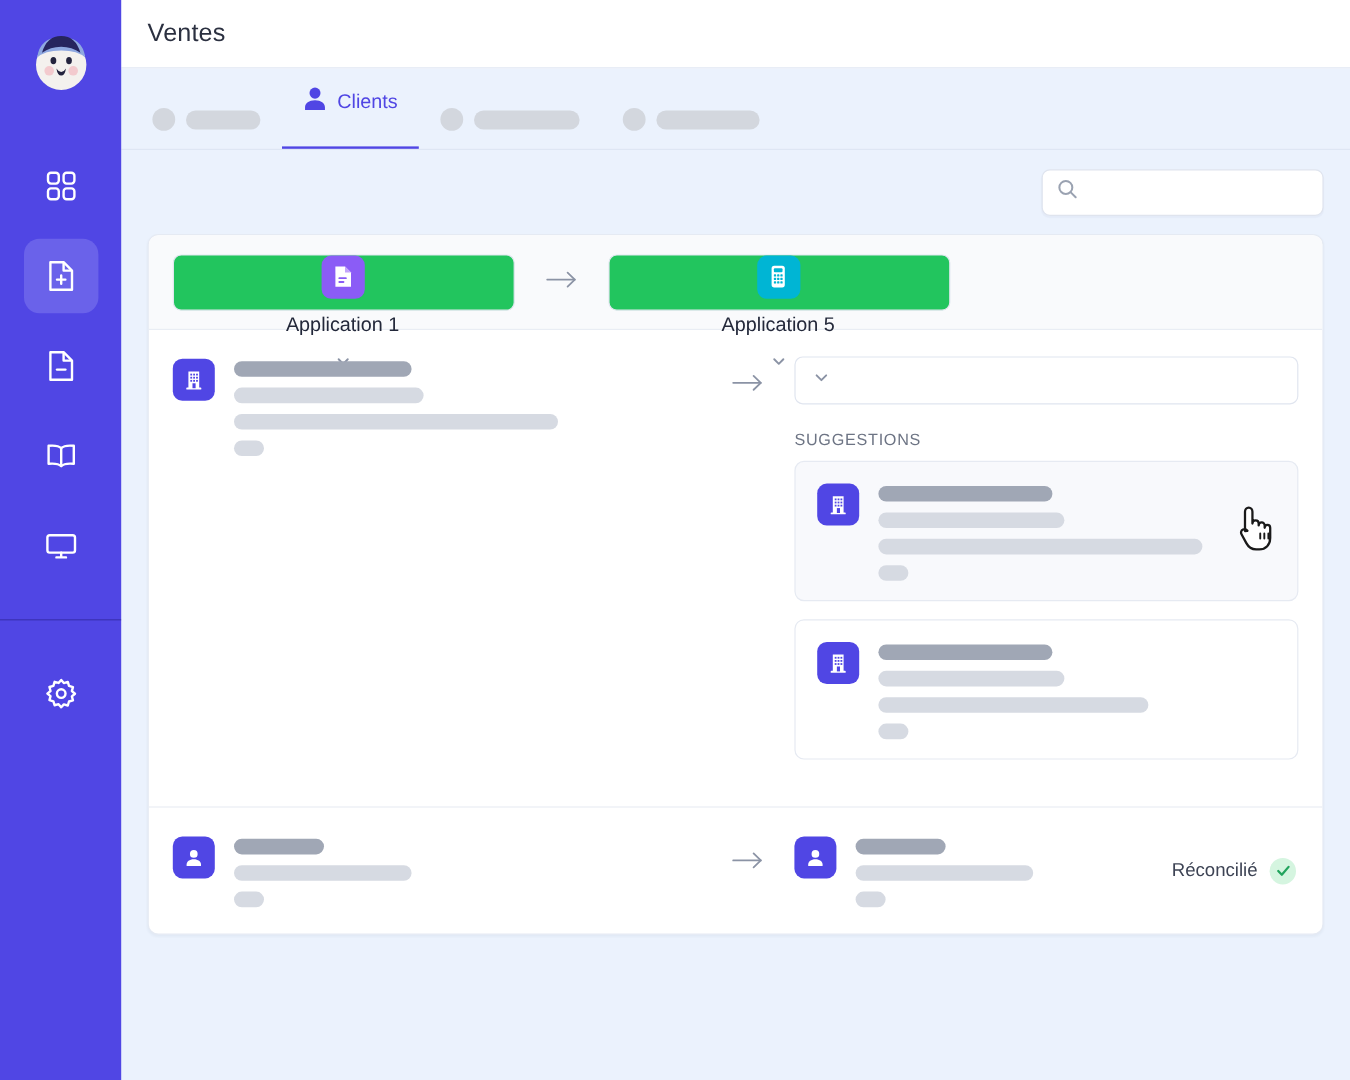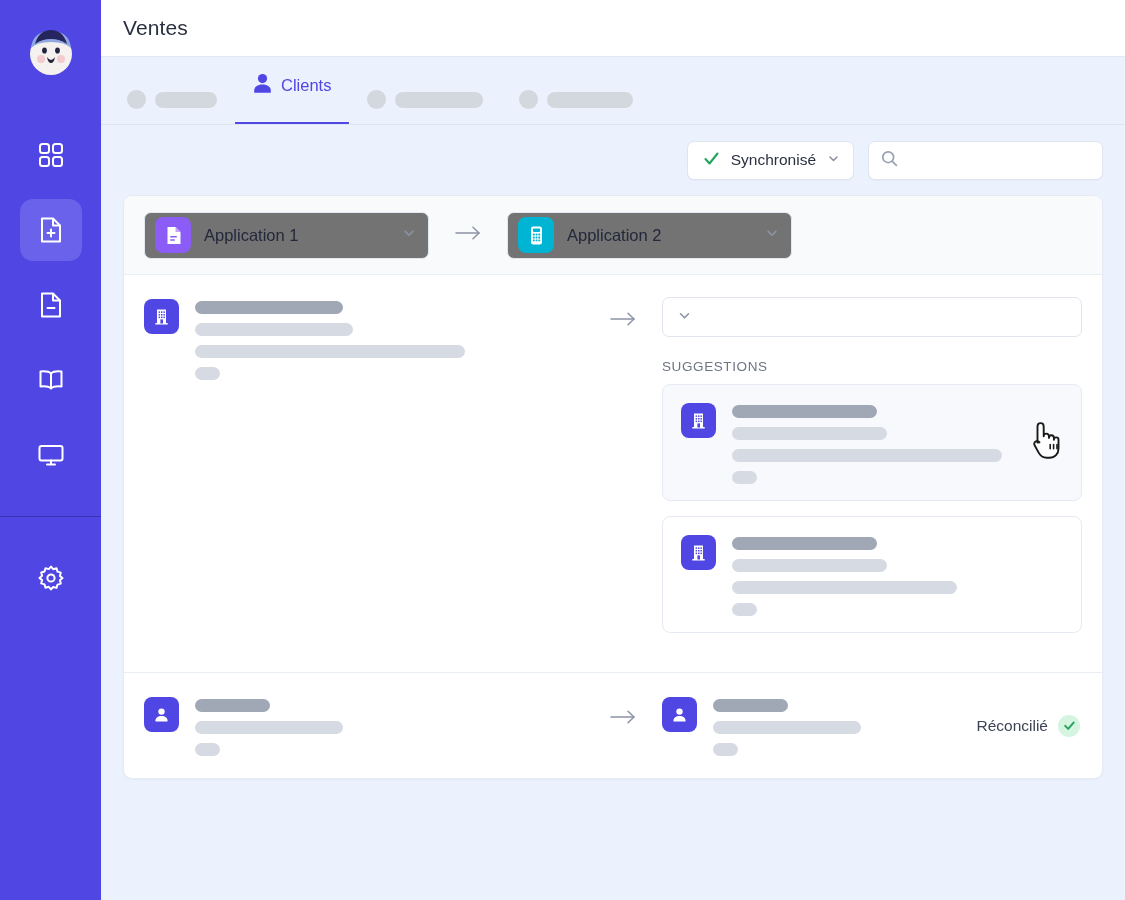--- a/index.html
+++ b/index.html
@@ -214,28 +214,29 @@
     background: #f9fafc;
     border-bottom: 1px solid #e9edf4;
     display: flex;
     align-items: center;
     padding: 0 20px;
   }
 
   .app-select {
     width: 285px;
     height: 47px;
-    background: #737373;
+    background: #22c55e;
     border: 1px solid #e2e7f0;
     border-radius: 7px;
     display: flex;
     align-items: center;
     padding: 0 12px 0 10px;
     gap: 13px;
     cursor: pointer;
+    flex-direction: column;
   }
   .app-icon {
     width: 36px;
     height: 36px;
     border-radius: 8px;
     display: flex;
     align-items: center;
     justify-content: center;
     flex: 0 0 36px;
   }
@@ -475,33 +476,20 @@
         </div>
 
         <div class="tab">
           <span class="tab-dot"></span>
           <span class="tab-bar" style="width:86px"></span>
         </div>
       </div>
     </div>
 
     <div class="toolbar">
-      <div class="sync-btn">
-        <span>
-          <svg width="17" height="17" viewBox="0 0 17 17" fill="none" stroke="#22a45d" stroke-width="2.1" stroke-linecap="round" stroke-linejoin="round">
-            <path d="M2.5 9l4 4.5L14.5 3.5"></path>
-          </svg>
-        </span>
-        <span class="sync-label">Synchronisé</span>
-        <span>
-          <svg width="13" height="13" viewBox="0 0 13 13" fill="none" stroke="#8b93a5" stroke-width="1.6" stroke-linecap="round" stroke-linejoin="round">
-            <path d="M3 5l3.5 3.5L10 5"></path>
-          </svg>
-        </span>
-      </div>
 
       <div class="search-box">
         <span>
           <svg width="17" height="17" viewBox="0 0 17 17" fill="none" stroke="#9aa2b1" stroke-width="1.7" stroke-linecap="round">
             <circle cx="7.2" cy="7.2" r="5.4"></circle>
             <path d="M11.3 11.3l4.1 4.1"></path>
           </svg>
         </span>
         <input class="search-input" type="text" value="" placeholder="" style="">
       </div>
@@ -549,21 +537,21 @@
                   <rect x="12.3" y="8.6" width="1.9" height="1.9" rx="0.5"></rect>
                   <rect x="6.9" y="11.5" width="1.9" height="1.9" rx="0.5"></rect>
                   <rect x="9.6" y="11.5" width="1.9" height="1.9" rx="0.5"></rect>
                   <rect x="12.3" y="11.5" width="1.9" height="1.9" rx="0.5"></rect>
                   <rect x="6.9" y="14.4" width="1.9" height="1.9" rx="0.5"></rect>
                   <rect x="9.6" y="14.4" width="1.9" height="1.9" rx="0.5"></rect>
                   <rect x="12.3" y="14.4" width="1.9" height="1.9" rx="0.5"></rect>
                 </g>
               </svg>
             </span>
-            <span class="app-name">Application 2</span>
+            <span class="app-name">Application 5</span>
             <span>
               <svg width="14" height="14" viewBox="0 0 14 14" fill="none" stroke="#8b93a5" stroke-width="1.6" stroke-linecap="round" stroke-linejoin="round">
                 <path d="M3.2 5.4L7 9.2l3.8-3.8"></path>
               </svg>
             </span>
           </div>
         </div>
 
         <div class="row">
           <div class="row-left">

